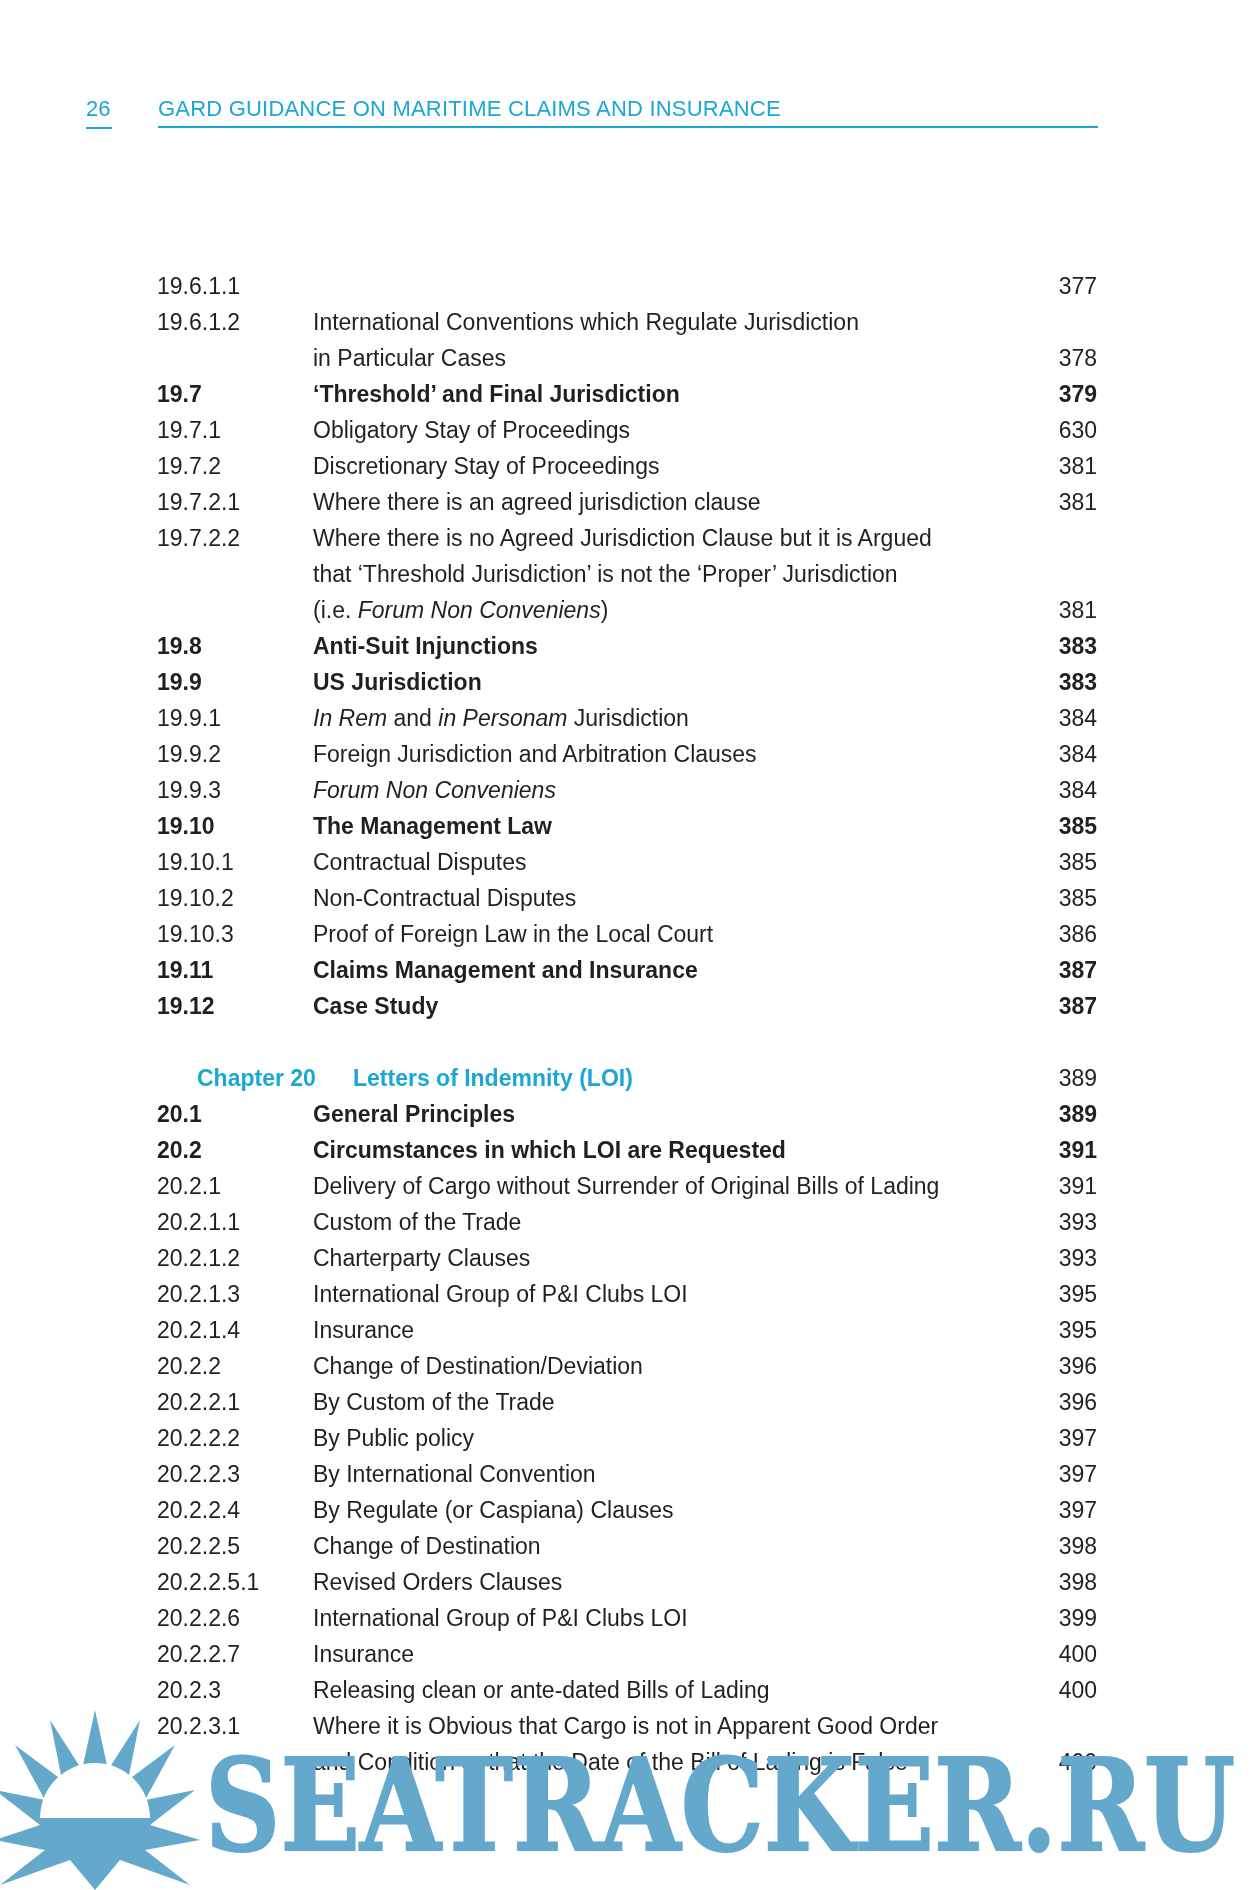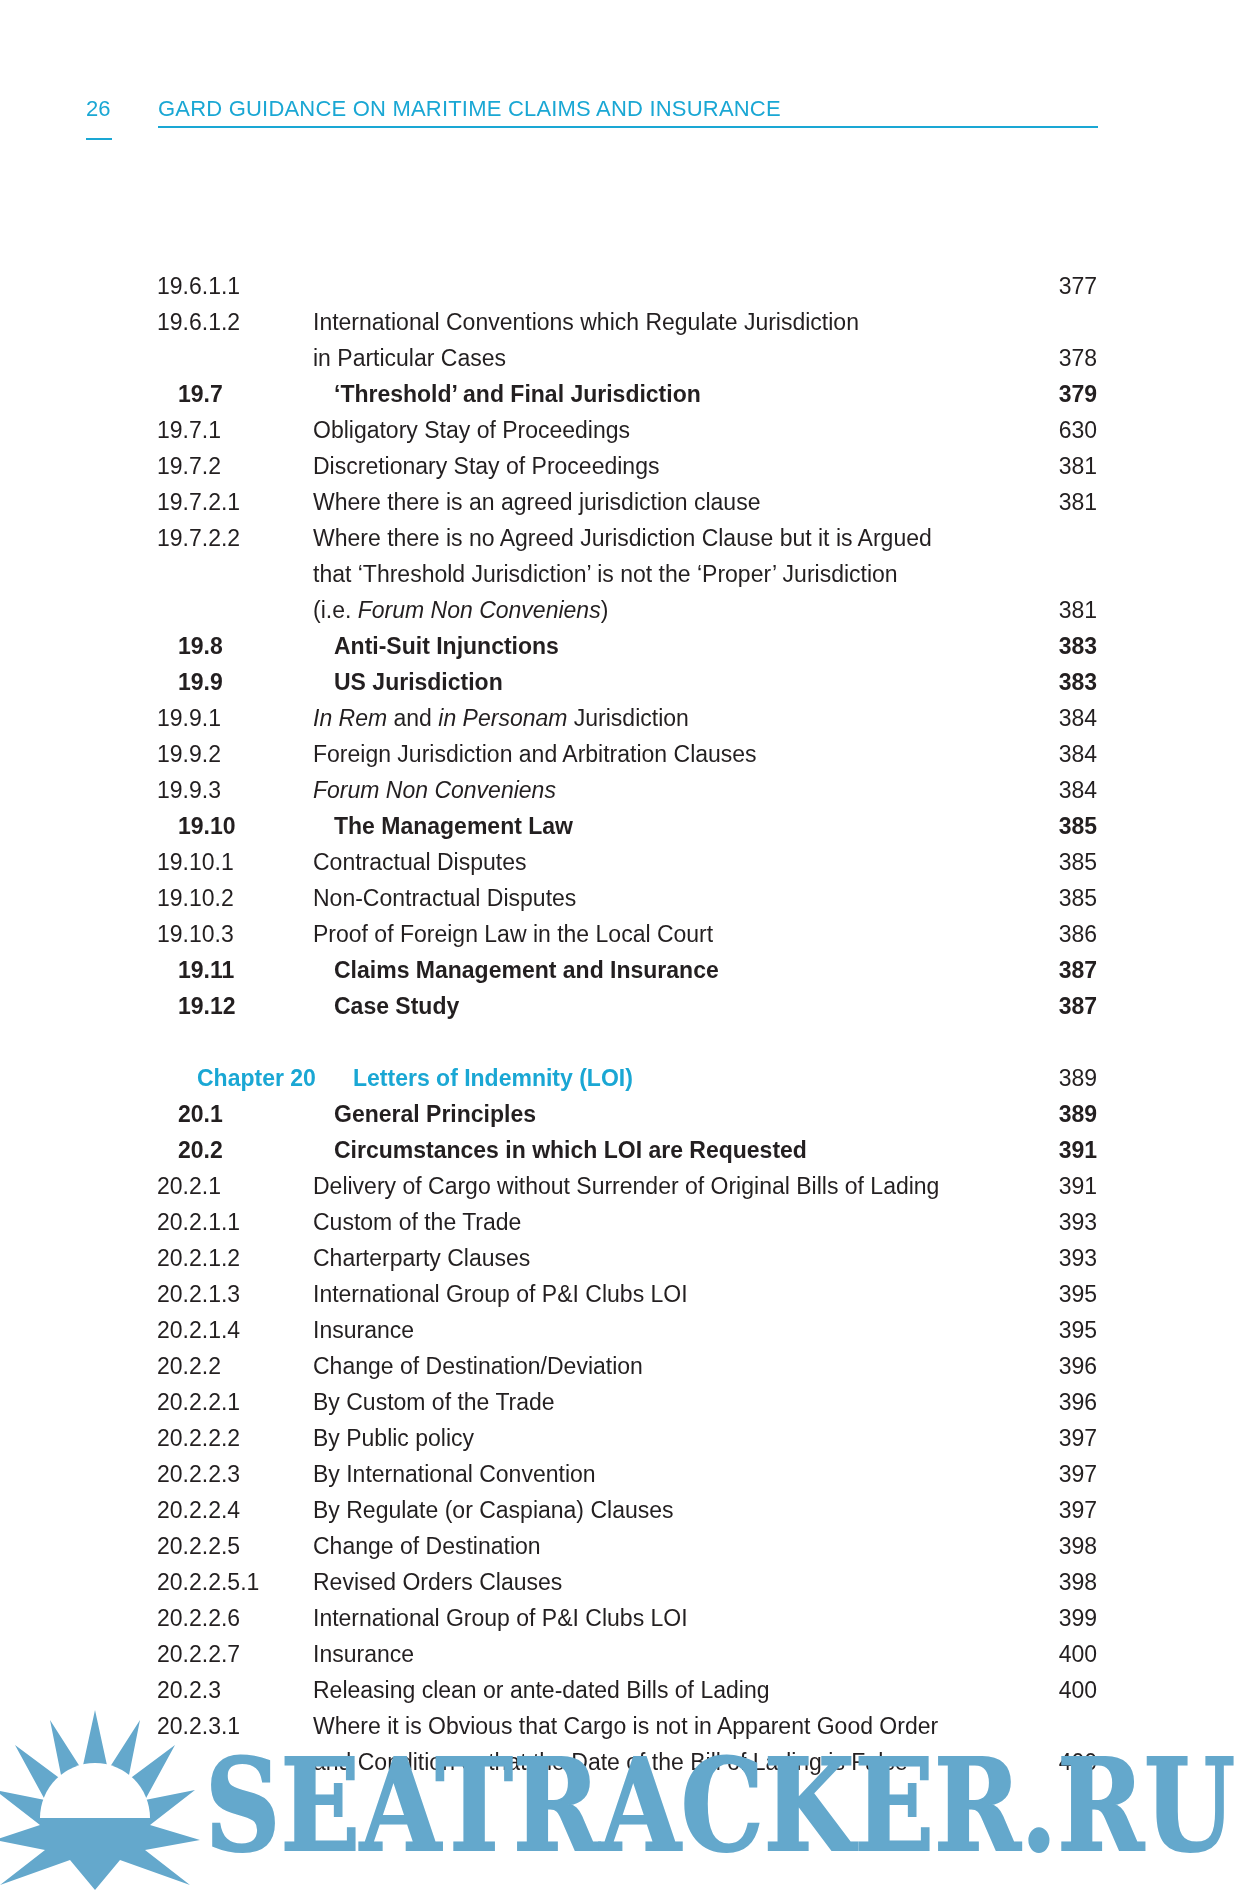--- a/index.html
+++ b/index.html
@@ -3,32 +3,32 @@
 <meta charset="utf-8">
 <style>
   html, body { margin: 0; padding: 0; }
   body {
     width: 1260px; height: 1890px; background: #ffffff; position: relative; overflow: hidden;
     font-family: "Liberation Sans", "DejaVu Sans", sans-serif; color: #231f20;
   }
   .running-head { position: absolute; top: 96px; left: 86px; width: 1012px; height: 34px; }
   .folio {
     position: absolute; left: 0; top: 0; font-size: 22px; color: #1aa7d4;
-    border-bottom: 2px solid #1aa7d4; padding-bottom: 16px; width: 26px;
+    border-bottom: 2px solid #1aa7d4; padding-bottom: 5px; width: 26px;
   }
   .head-title {
     position: absolute; left: 72px; top: 0; width: 940px; font-size: 22px; color: #1aa7d4;
     border-bottom: 2px solid #1aa7d4; padding-bottom: 4px; letter-spacing: 0.2px;
   }
   .toc { position: absolute; top: 268px; left: 157px; width: 940px; }
   .row { position: relative; height: 36px; line-height: 36px; font-size: 23px; white-space: nowrap; }
   .num { position: absolute; left: 0; top: 0; }
   .title { position: absolute; left: 156px; top: 0; }
   .page { position: absolute; right: 0; top: 0; }
-  .bold { font-weight: bold; margin-left: 21px; }
+  .bold { font-weight: bold; }
   .chapter { color: #1aa7d4; font-weight: bold; margin-left: 40px; }
   .chapter .page { color: #231f20; font-weight: normal; }
   .gap { height: 36px; }
   .it { font-style: italic; }
   .watermark { position: absolute; left: 0; top: 1700px; width: 1260px; height: 190px; pointer-events: none; }
 </style>
 </head>
 <body>
 
 <div class="running-head">

